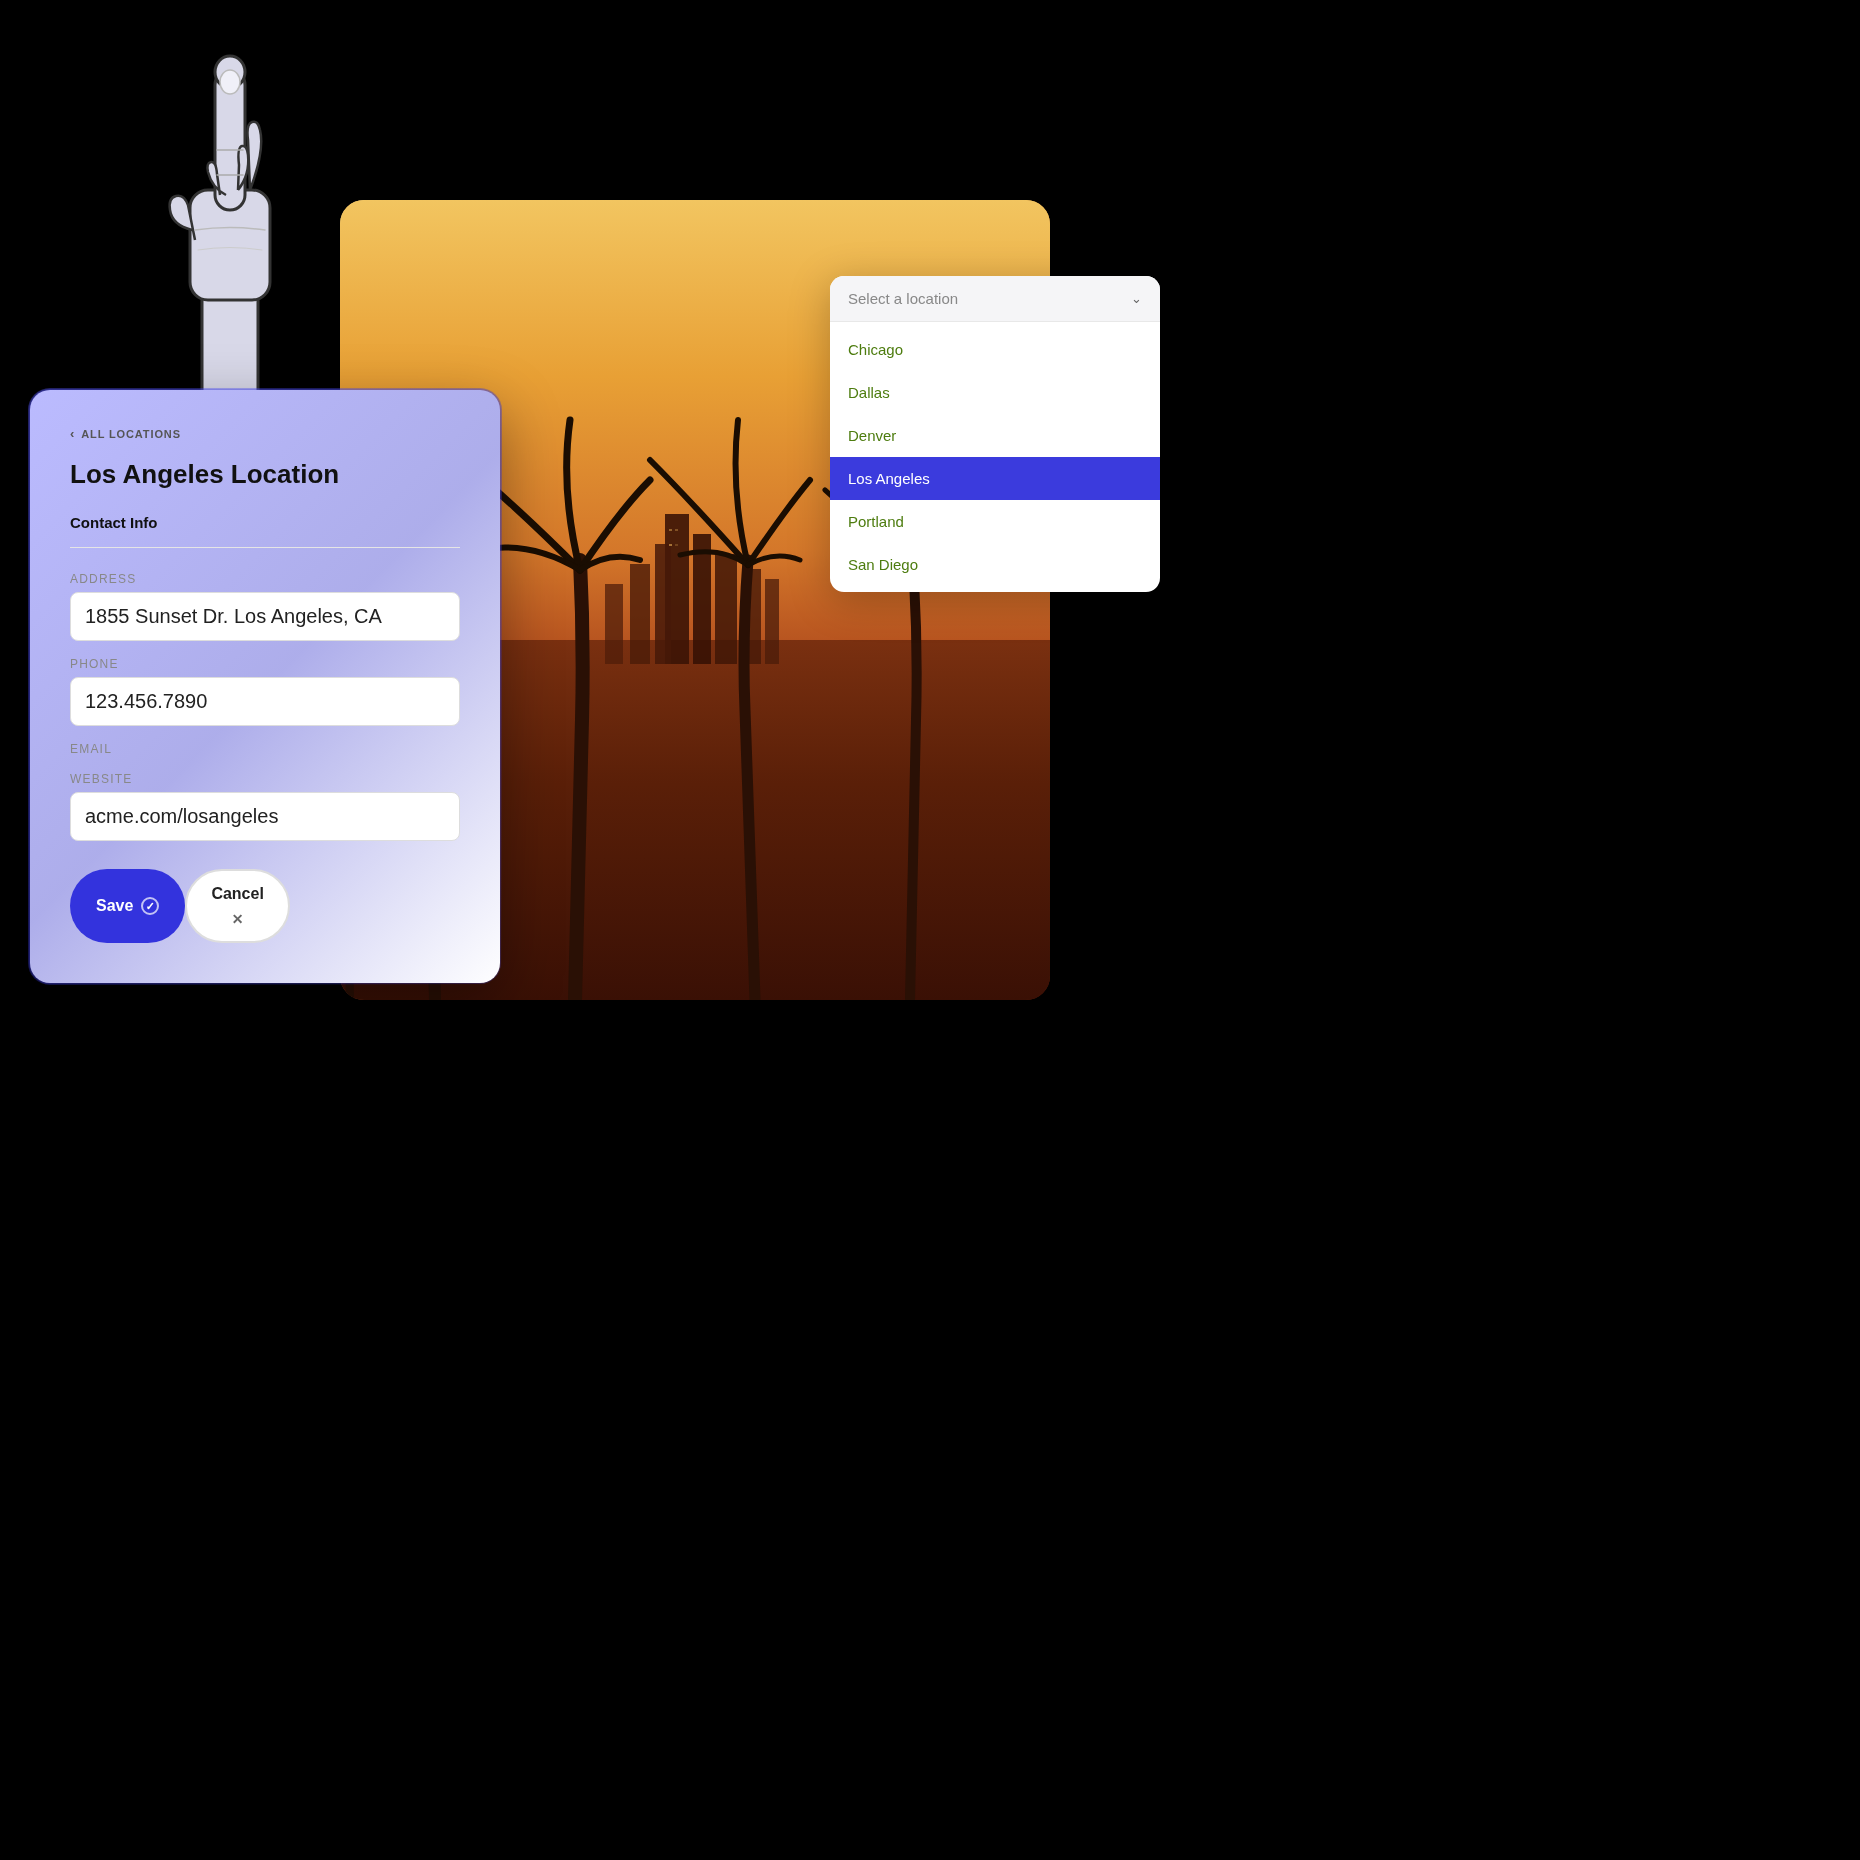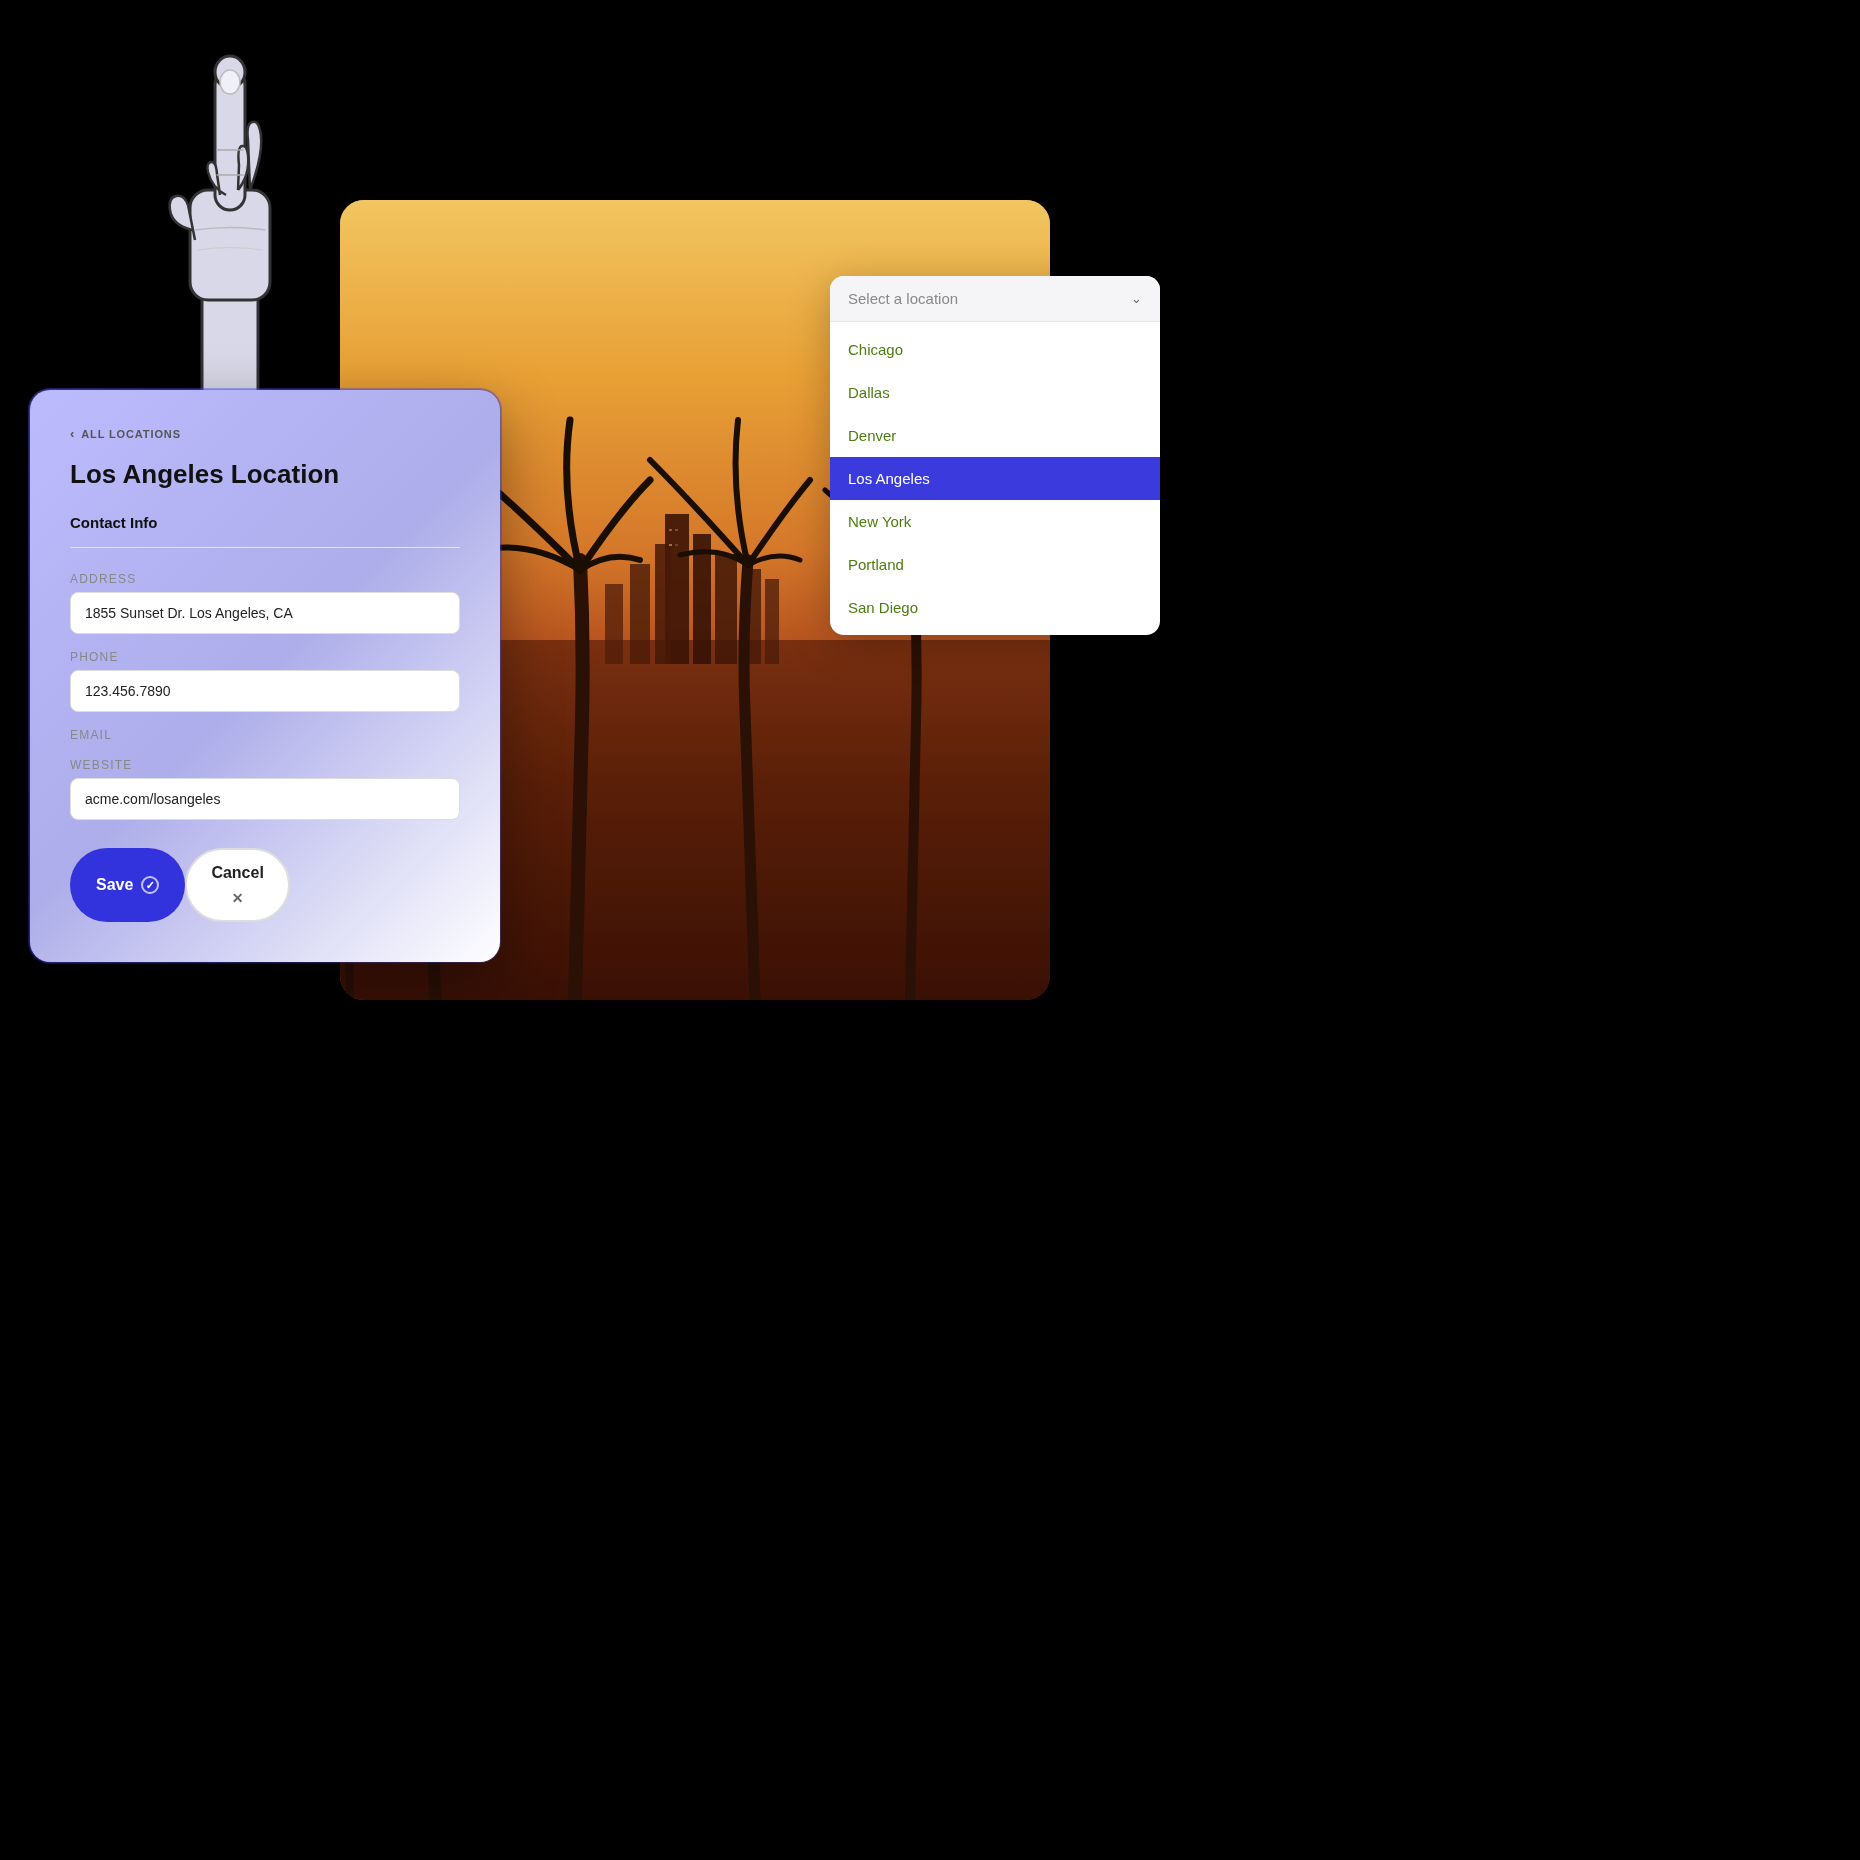--- a/index.html
+++ b/index.html
@@ -121,21 +121,21 @@
       color: #888;
       text-transform: uppercase;
       margin-bottom: 6px;
     }
 
     .field-input {
       width: 100%;
       padding: 12px 14px;
       border: 1.5px solid #ddd;
       border-radius: 8px;
-      font-size: 14px;
+      font-size: 20px;
       color: #222;
       background: #fff;
       outline: none;
     }
 
     .form-actions {
       display: flex;
       gap: 0;
       margin-top: 28px;
     }
@@ -397,17 +397,16 @@
   <div class="dropdown-trigger">
     <span class="dropdown-placeholder">Select a location</span>
     <span class="dropdown-chevron">⌄</span>
   </div>
 
   <div class="dropdown-list">
     <div class="dropdown-item">Chicago</div>
     <div class="dropdown-item">Dallas</div>
     <div class="dropdown-item">Denver</div>
     <div class="dropdown-item selected">Los Angeles</div>
-    <div class="dropdown-item">New York</div>
     <div class="dropdown-item">Portland</div>
     <div class="dropdown-item">San Diego</div>
   </div>
 </div>
 
 </body></html>

